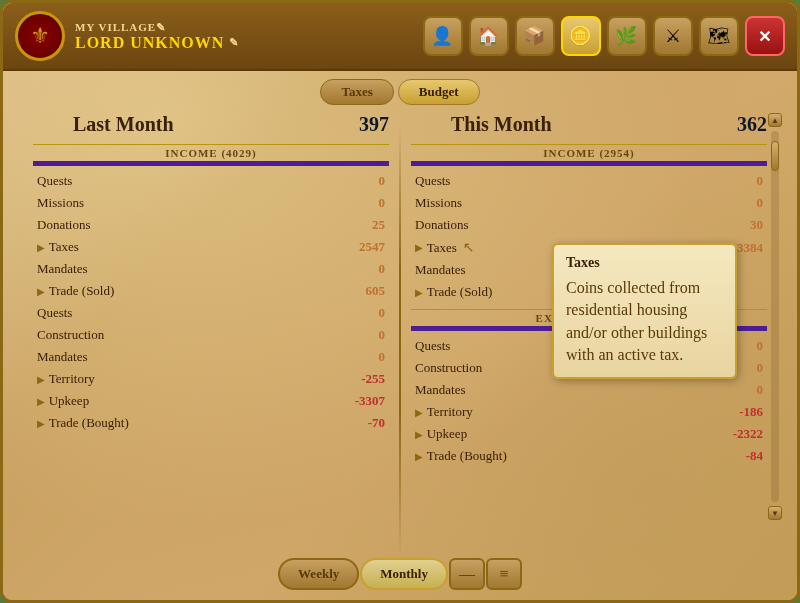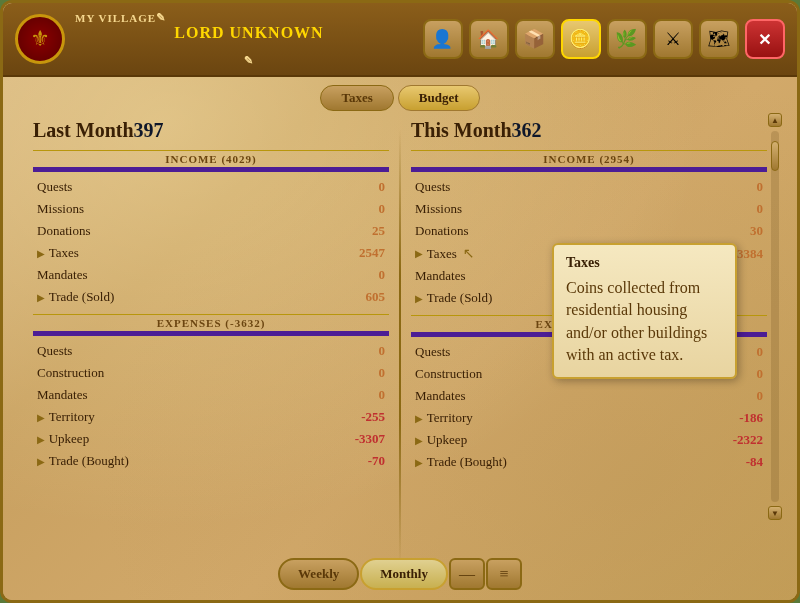--- a/index.html
+++ b/index.html
@@ -73,22 +73,21 @@
       align-items: center;
     }
 
     .lord-name {
       color: #ffd700;
       font-size: 16px;
       font-weight: bold;
       letter-spacing: 1px;
       display: flex;
       align-items: center;
-      gap: 12px;
-      flex-direction: column;
+      gap: 5px;
     }
 
     .edit-icon {
       font-size: 11px;
       color: #f5d78e;
       cursor: pointer;
     }
 
     .nav-icons {
       display: flex;
@@ -157,23 +156,24 @@
     }
 
     .column-divider {
       width: 2px;
       background: linear-gradient(to bottom, transparent, #8b6914, #8b6914, transparent);
       margin: 10px 0;
     }
 
     .column-header {
       display: flex;
-      justify-content: flex-start;
+      justify-content: space-between;
       align-items: baseline;
       margin-bottom: 8px;
+      margin-left: 40px;
     }
 
     .column-title {
       font-size: 20px;
       font-weight: bold;
       color: #3a2005;
     }
 
     .column-total {
       font-size: 20px;
@@ -412,21 +412,20 @@
         <span class="row-value value-zero">0</span>
       </div>
       <div class="row-item">
         <span class="row-label">
           <span class="expand-arrow">▶</span>
           Trade (Sold)
         </span>
         <span class="row-value value-positive">605</span>
       </div>
 
-      <div class="section-header">EXPENSES (-3632)</div>
 
       <div class="row-item">
         <span class="row-label">Quests</span>
         <span class="row-value value-zero">0</span>
       </div>
       <div class="row-item">
         <span class="row-label">Construction</span>
         <span class="row-value value-zero">0</span>
       </div>
       <div class="row-item">

